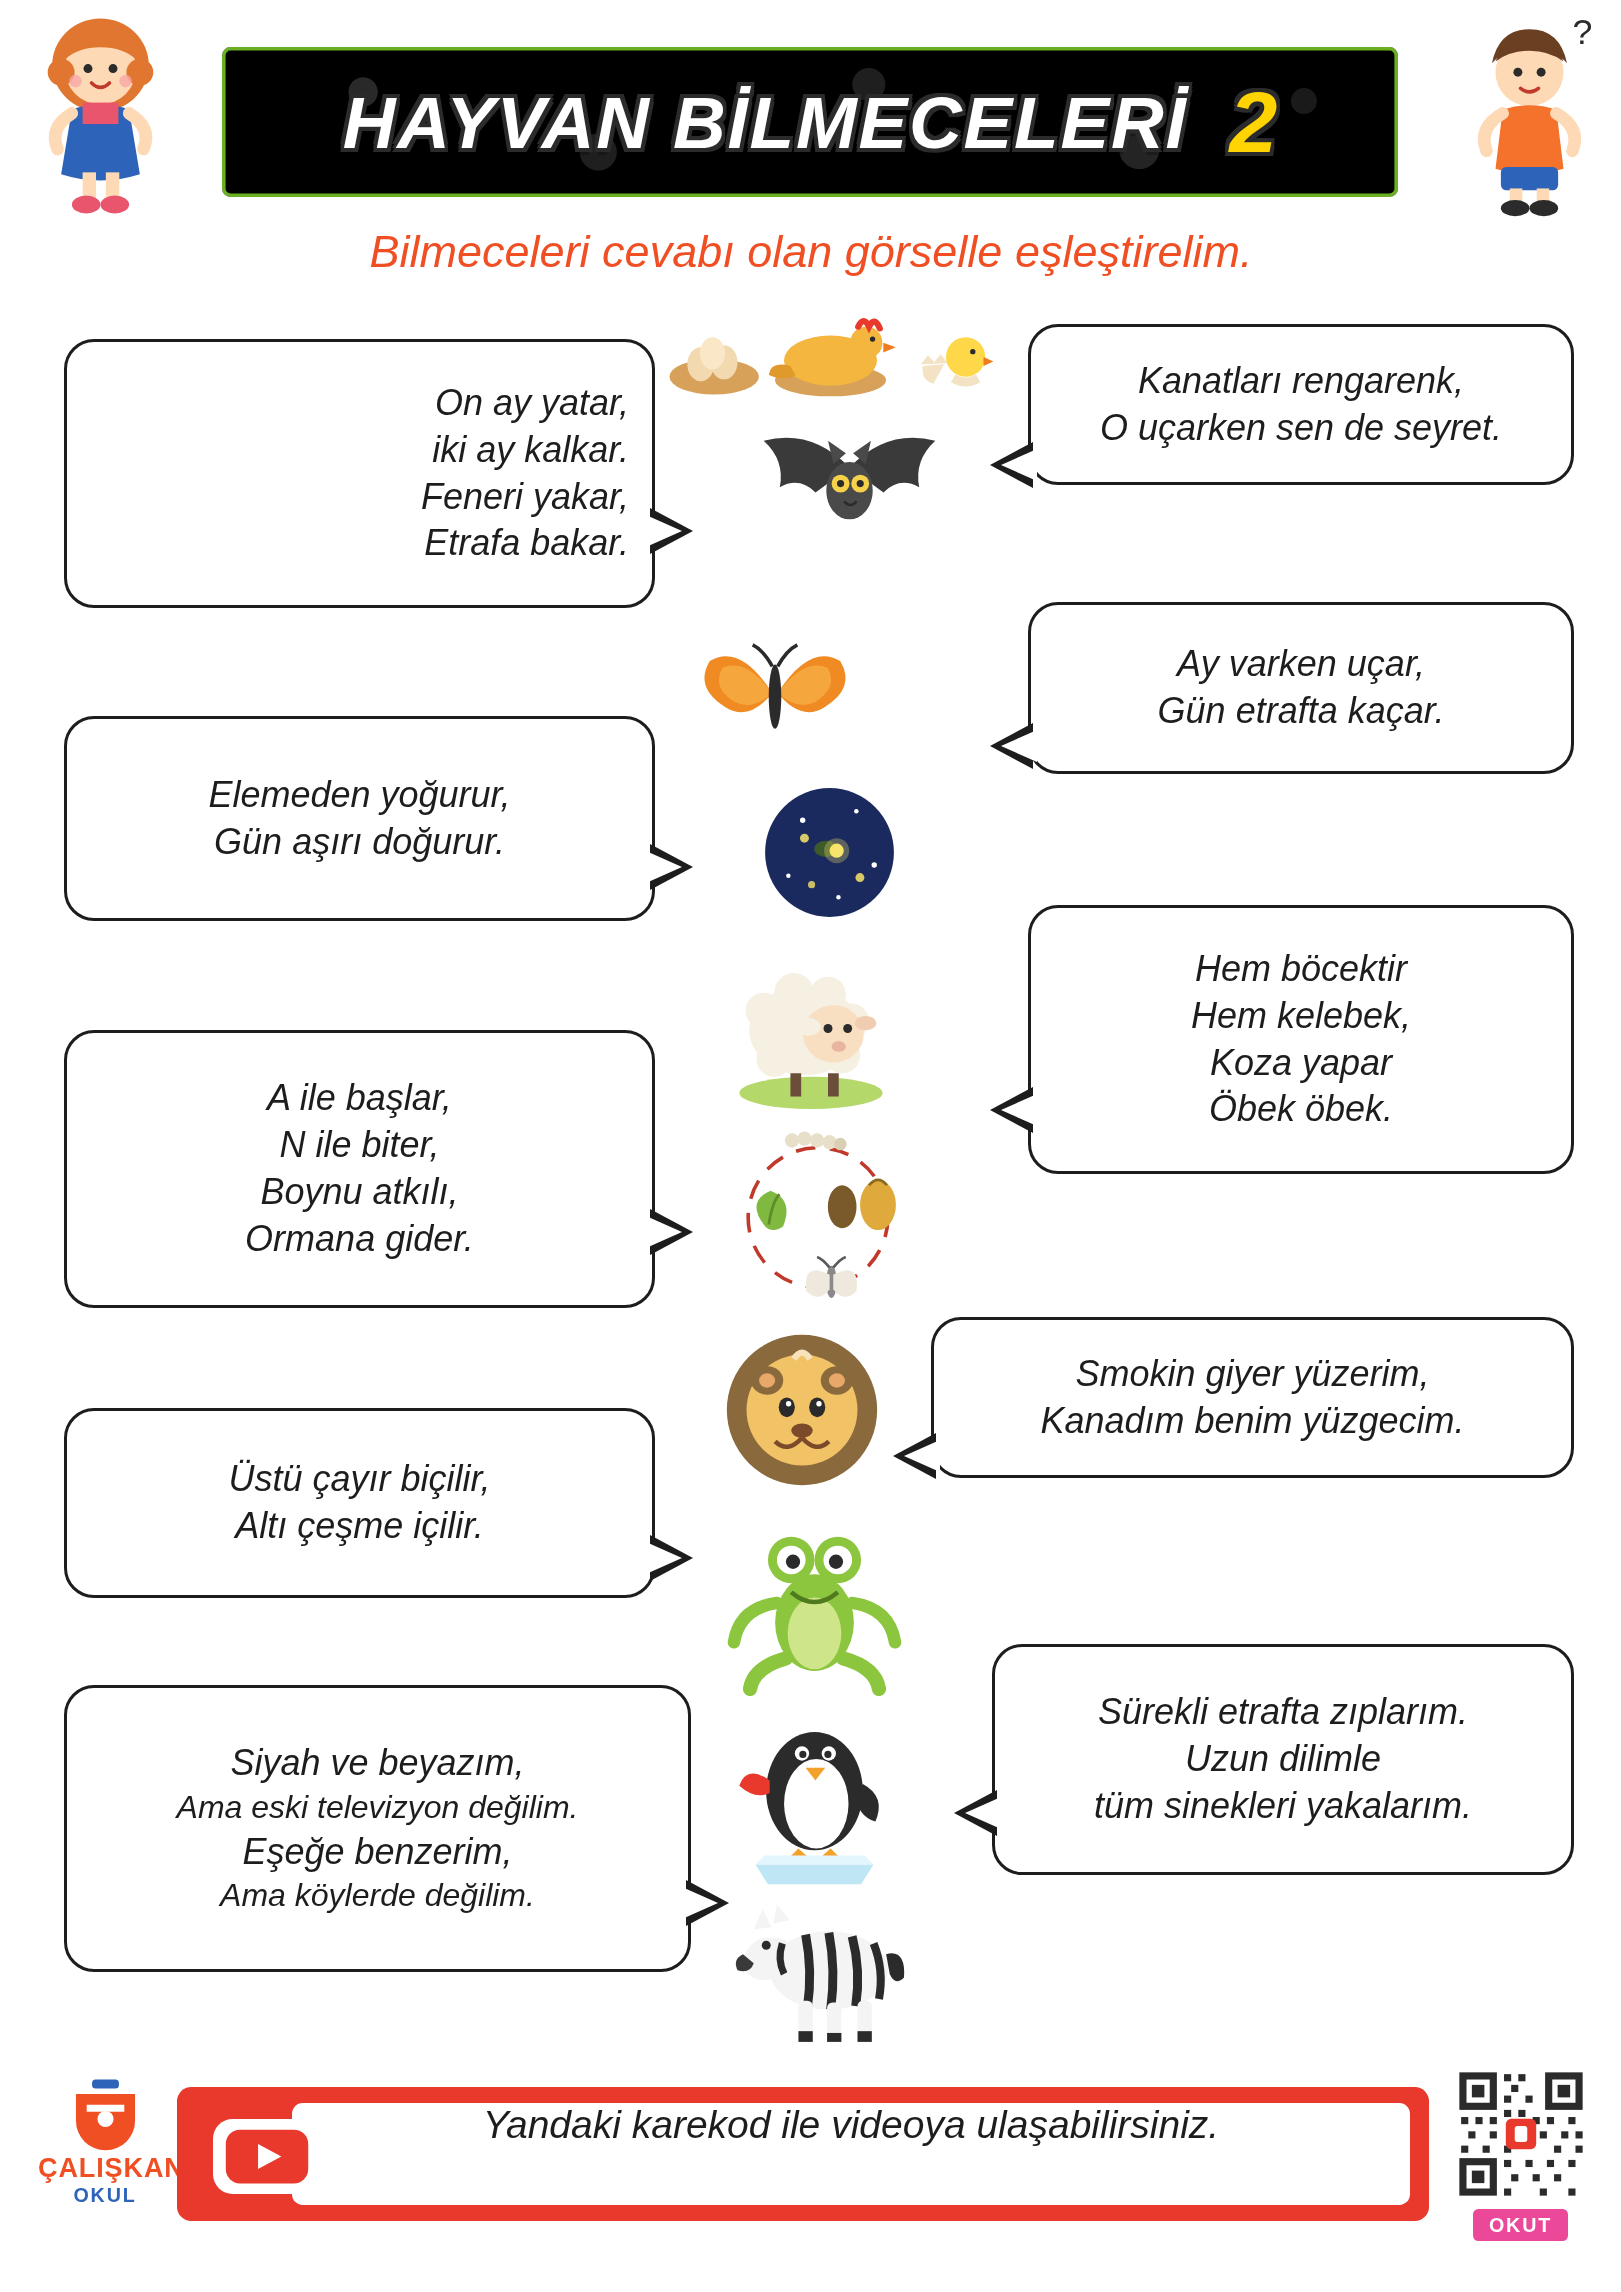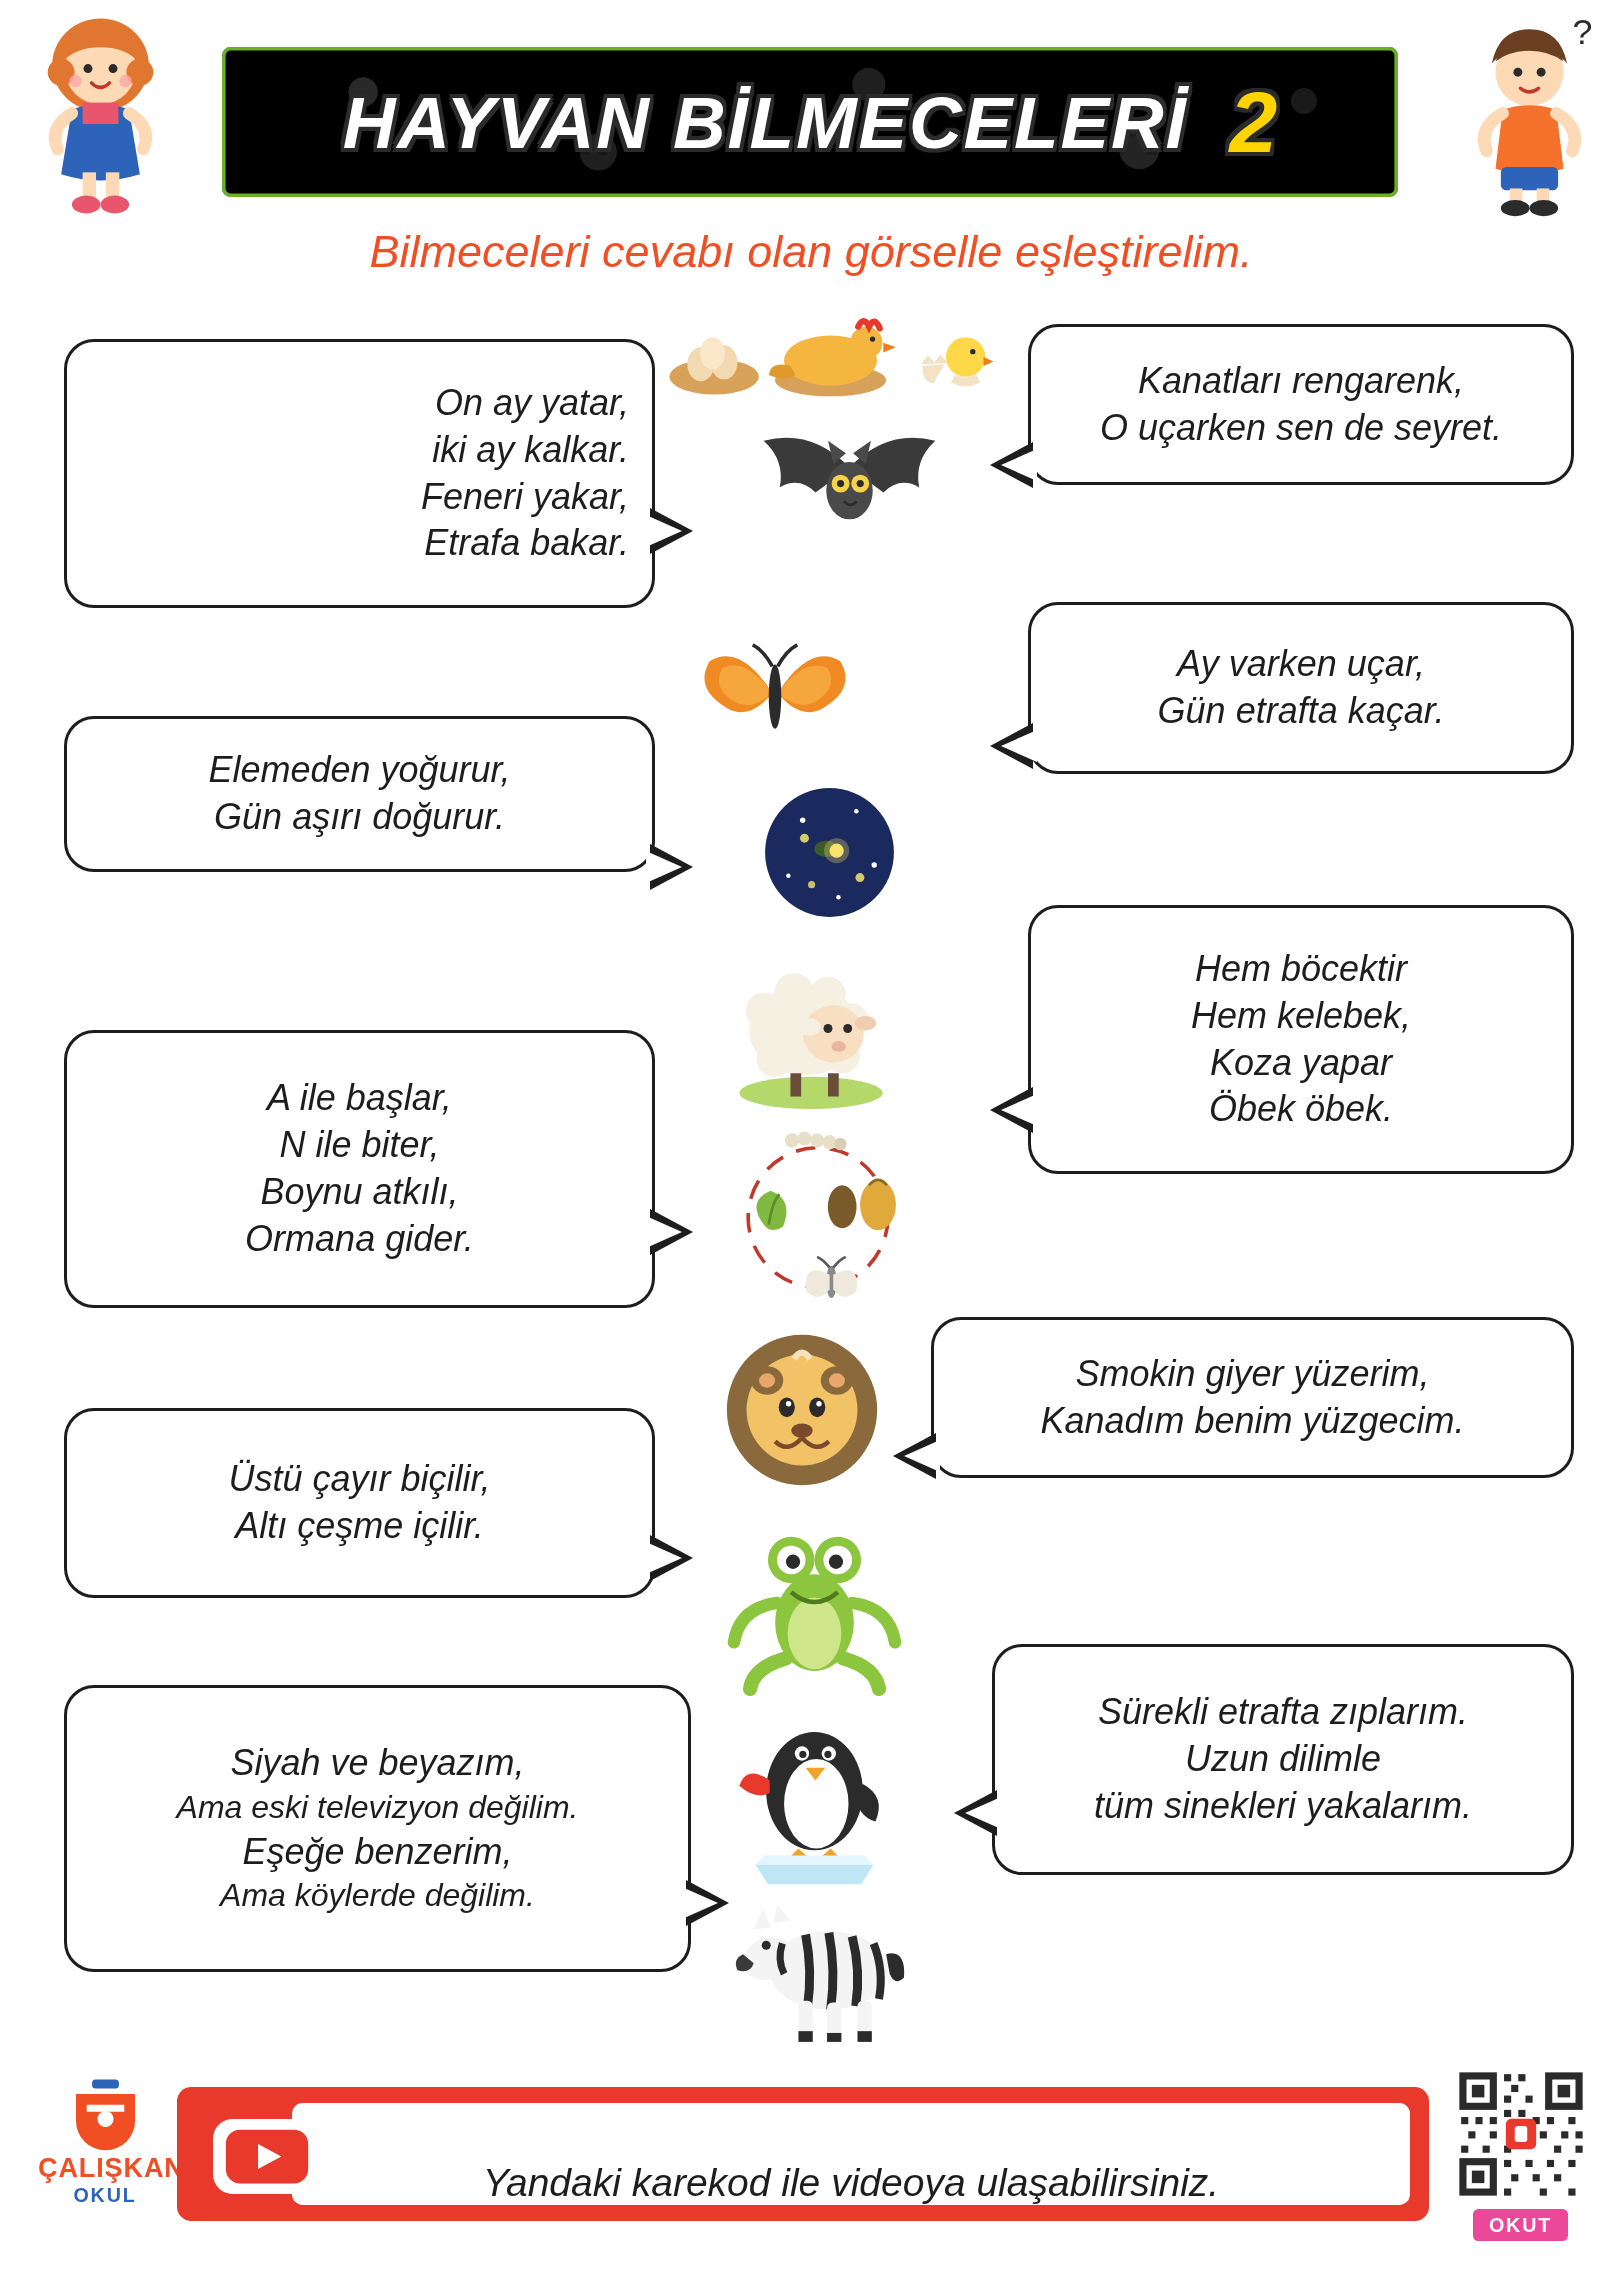--- a/index.html
+++ b/index.html
@@ -165,21 +165,21 @@
   }
   .footer-inner {
     position: absolute;
     left: 115px;
     top: 16px;
     width: 1118px;
     height: 102px;
     background: #ffffff;
     border-radius: 10.7px;
     display: flex;
-    align-items: flex-end;
+    align-items: flex-start;
     justify-content: center;
   }
   .footer-text {
     font-size: 39px;
     font-style: italic;
     color: #1d1d1d;
   }
   .yt-badge {
     position: absolute;
     left: 213px;
@@ -295,21 +295,21 @@
 <div class="subtitle">Bilmeceleri cevabı olan görselle eşleştirelim.</div>
 
 <div class="bubble left" style="left:64px; top:339px; width:591px; height:269px;align-items:flex-end;">
   <p>On ay yatar,</p>
   <p>iki ay kalkar.</p>
   <p>Feneri yakar,</p>
   <p>Etrafa bakar.</p>
   <span class="tail tail-left" style="top:166px;"></span>
 </div>
 
-<div class="bubble left" style="left:64px; top:716px; width:591px; height:156px;">
+<div class="bubble left" style="left:64px; top:716px; width:591px; height:205px;">
   <p>Elemeden yoğurur,</p>
   <p>Gün aşırı doğurur.</p>
   <span class="tail tail-left" style="top:125px;"></span>
 </div>
 
 <div class="bubble left" style="left:64px; top:1030px; width:591px; height:278px;">
   <p>A ile başlar,</p>
   <p>N ile biter,</p>
   <p>Boynu atkılı,</p>
   <p>Ormana gider.</p>

